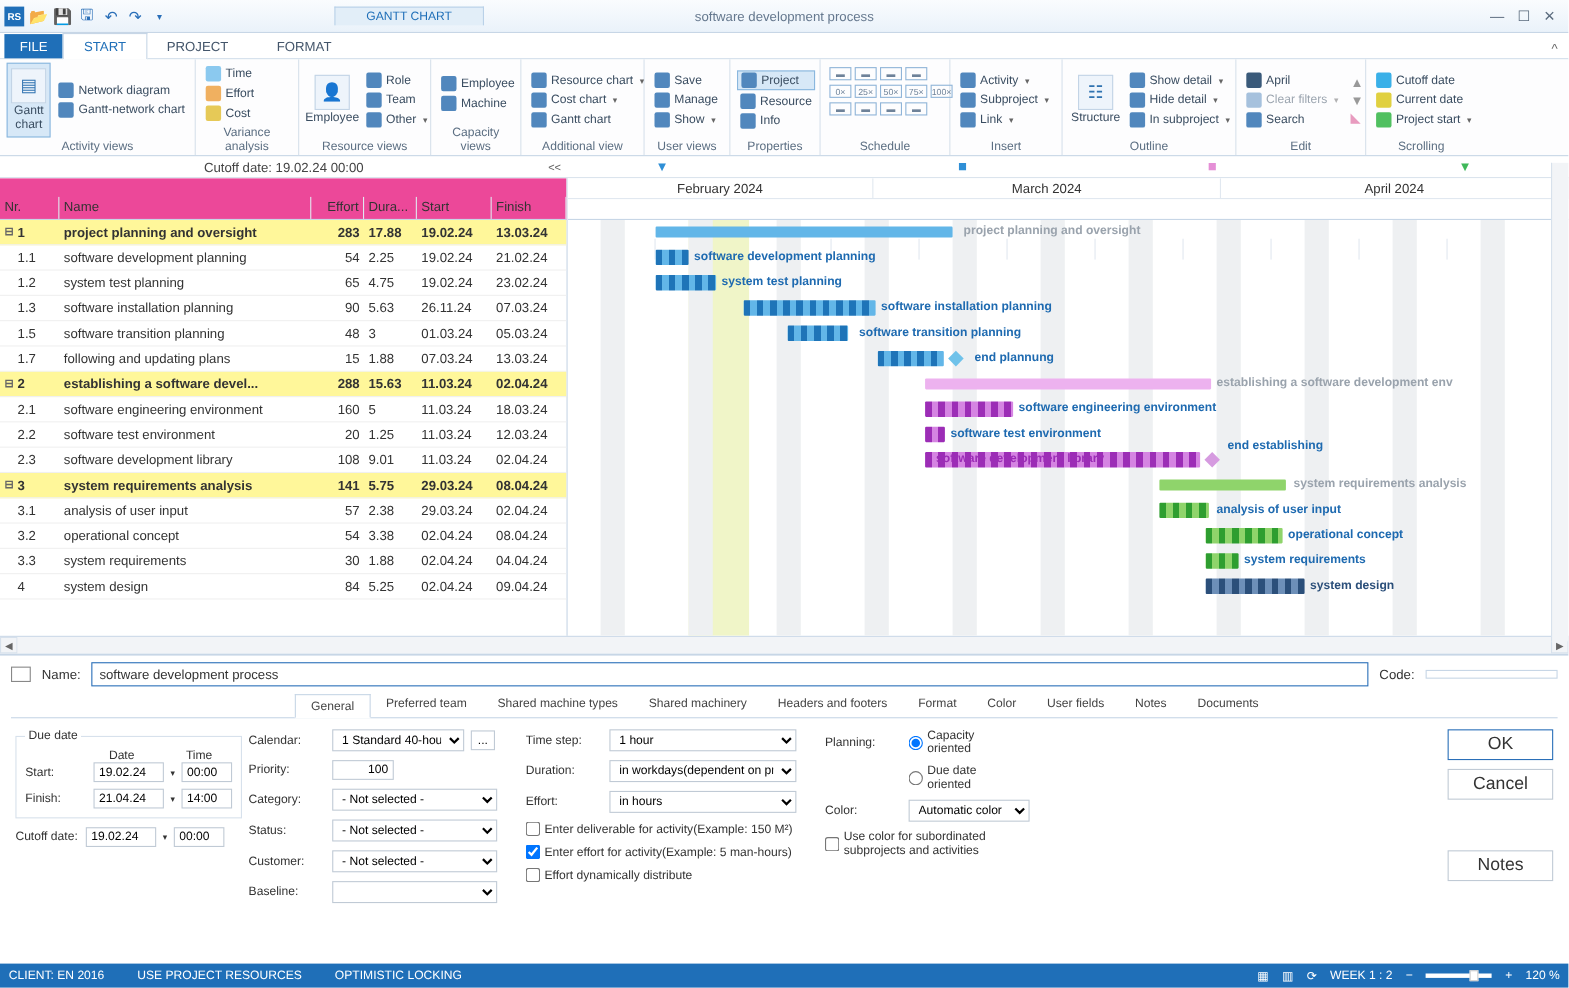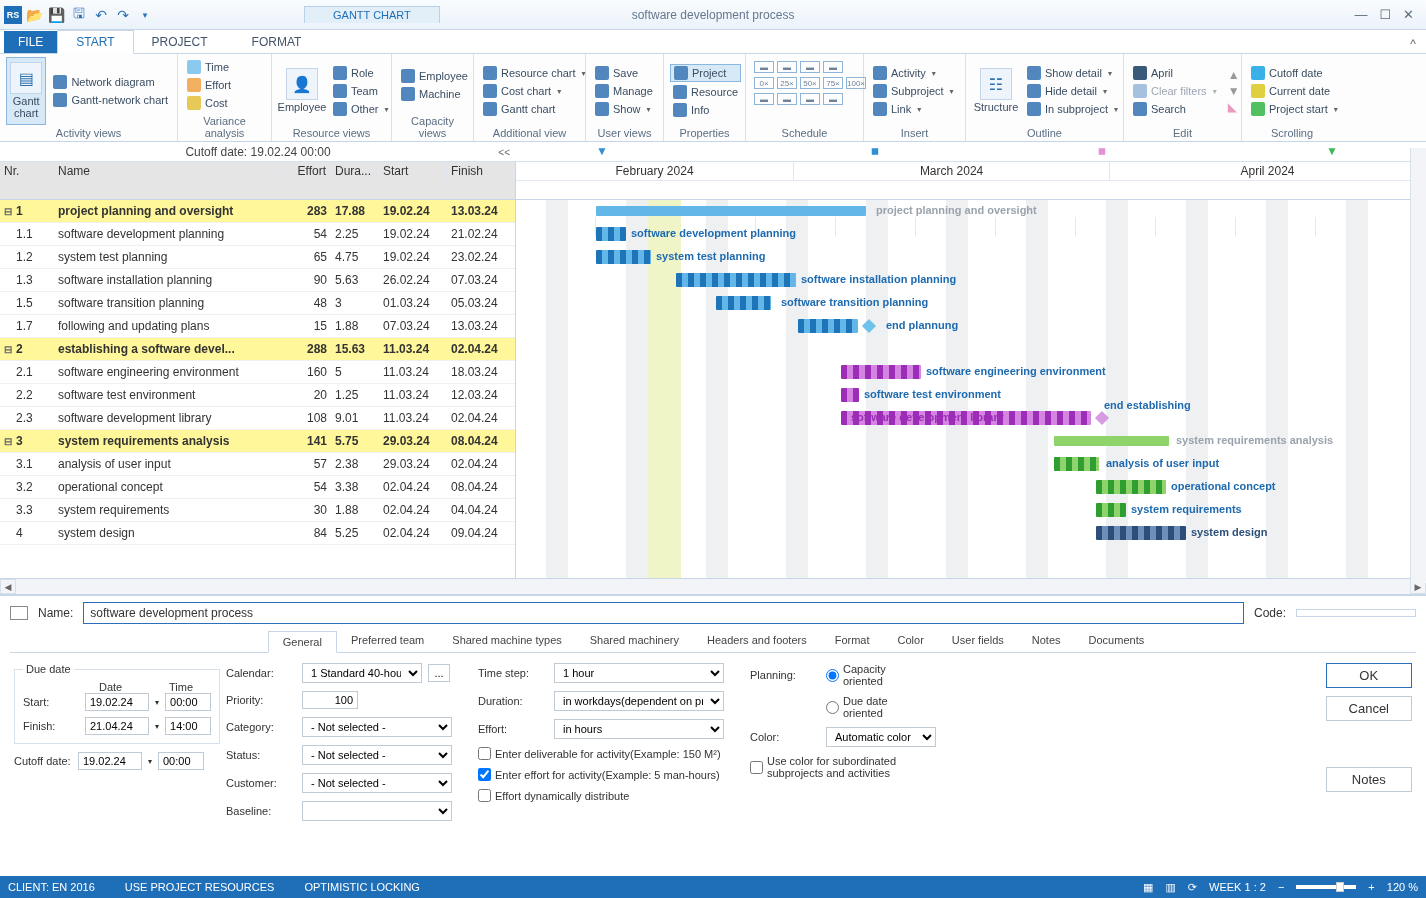--- a/index.html
+++ b/index.html
@@ -46,21 +46,21 @@
 .cutoff-row .left .collapse-h { position: absolute; right: 6px; top: 2px; font-size: 10px; color: #666; cursor: pointer; }
 .cutoff-row .right { flex: 1; position: relative; height: 100%; }
 .marker { position: absolute; top: 2px; font-size: 12px; }
 .marker.blue { color: #2f8fd6; }
 .marker.pink { color: #e58fd6; }
 .marker.green { color: #3fb85a; }
 
 
 .main { display: flex; height: 416px; }
 .tree-pane { width: 516px; border-right: 1px solid #c7d6e6; overflow: hidden; }
-.tree-header { display: flex; background: #e5e5e5; border-bottom: 1px solid #c7d6e6; height: 38px; align-items: flex-start; }
+.tree-header { display: flex; background: #ec4899; border-bottom: 1px solid #c7d6e6; height: 38px; align-items: flex-end; }
 .tree-header div { border-right: 1px solid #e1e8f0; padding: 2px 4px 4px 4px; font-size: 12px; color: #333; }
 .col-nr { width: 54px; }
 .col-name { flex: 1; }
 .col-effort { width: 48px; text-align: right; }
 .col-dur { width: 48px; text-align: left; }
 .col-start { width: 68px; }
 .col-finish { width: 68px; }
 .tree-row { display: flex; height: 23px; align-items: center; border-bottom: 1px solid #f0f0f0; }
 .tree-row.summary { background: #fff79a; font-weight: bold; }
 .tree-row div { padding: 0 4px; font-size: 12px; }
@@ -110,21 +110,21 @@
 .form-col { display: flex; flex-direction: column; gap: 8px; }
 .form-row { display: flex; align-items: center; gap: 6px; }
 .form-row label { width: 70px; font-size: 11px; color: #333; }
 .form-row.wide label { width: 56px; }
 .inp { border: 1px solid #c0cad5; padding: 2px 4px; font-size: 11px; background: #fff; }
 .inp.date { width: 64px; }
 .inp.time { width: 46px; }
 .sel { width: 150px; }
 .chk { display: flex; align-items: center; gap: 4px; font-size: 11px; }
 .btn-col { margin-left: auto; display: flex; flex-direction: column; gap: 8px; }
-.btn { border: 1px solid #2a6fb8; padding: 4px 22px; background: #fff; font-size: 13px; color: #333; text-align: center; }
+.btn { border: 1px solid #2a6fb8; padding: 4px 22px; background: #fff; font-size: 16px; color: #333; text-align: center; }
 .btn.secondary { border-color: #c0cad5; }
 fieldset { border: 1px solid #d7e1ec; padding: 6px 8px 8px 8px; }
 fieldset legend { font-size: 11px; color: #333; padding: 0 3px; }
 
 
 .status-bar { position: absolute; bottom: 0; left: 0; right: 0; height: 22px; background: #1f6fb8; color: #fff; display: flex; align-items: center; font-size: 11px; padding: 0 8px; gap: 30px; }
 .status-bar .right { margin-left: auto; display: flex; align-items: center; gap: 12px; }
 .status-bar .right span { display: inline-flex; align-items: center; gap: 2px; }
 </style>
 </head>
@@ -463,21 +463,21 @@
           <div class="col-effort">65</div>
           <div class="col-dur">4.75</div>
           <div class="col-start">19.02.24</div>
           <div class="col-finish">23.02.24</div>
         </div>
         <div class="tree-row">
           <div class="col-nr"><span class="exp"></span>1.3</div>
           <div class="col-name">software installation planning</div>
           <div class="col-effort">90</div>
           <div class="col-dur">5.63</div>
-          <div class="col-start">26.02.24</div>
+          <div class="col-start">26.11.24</div>
           <div class="col-finish">07.03.24</div>
         </div>
         <div class="tree-row">
           <div class="col-nr"><span class="exp"></span>1.5</div>
           <div class="col-name">software transition planning</div>
           <div class="col-effort">48</div>
           <div class="col-dur">3</div>
           <div class="col-start">01.03.24</div>
           <div class="col-finish">05.03.24</div>
         </div>
@@ -615,32 +615,36 @@
         </div>
         <div class="gantt-row" style="top: 92px; position: absolute; left: 0px; right: 0px;">
           <div class="bar task-blue" style="left: 200px; width: 55px;"></div>
           <div class="bar-label lbl-blue" style="left: 265px;">software transition planning</div>
         </div>
         <div class="gantt-row" style="top: 115px; position: absolute; left: 0px; right: 0px;">
           <div class="bar task-blue" style="left: 282px; width: 60px;"></div>
           <div class="bar-label lbl-blue" style="left: 370px;">end plannung</div>
           <div class="milestone" style="left: 348px; background: rgb(111, 194, 234);"></div>
         </div>
+        <div class="gantt-row" style="top: 138px; position: absolute; left: 0px; right: 0px;">
+          <div class="bar summary-pink" style="left: 325px; width: 260px;"></div>
+          <div class="bar-label lbl-gray" style="left: 590px;">establishing a software development env</div>
+        </div>
         <div class="gantt-row" style="top: 161px; position: absolute; left: 0px; right: 0px;">
           <div class="bar task-mag" style="left: 325px; width: 80px;"></div>
           <div class="bar-label lbl-blue" style="left: 410px;">software engineering environment</div>
         </div>
         <div class="gantt-row" style="top: 184px; position: absolute; left: 0px; right: 0px;">
           <div class="bar task-mag" style="left: 325px; width: 18px;"></div>
           <div class="bar-label lbl-blue" style="left: 348px;">software test environment</div>
         </div>
         <div class="gantt-row" style="top: 207px; position: absolute; left: 0px; right: 0px;">
           <div class="bar task-mag" style="left: 325px; width: 250px;"></div>
           <div class="bar-label lbl-mag" style="left: 335px;">software development library</div>
-          <div class="bar-label lbl-blue" style="left: 588px; top: -8px;">end establishing</div>
+          <div class="bar-label lbl-blue" style="left: 600px; top: -8px;">end establishing</div>
           <div class="milestone" style="left: 581px; background: rgb(214, 155, 224);"></div>
         </div>
         <div class="gantt-row" style="top: 230px; position: absolute; left: 0px; right: 0px;">
           <div class="bar summary-green" style="left: 538px; width: 115px;"></div>
           <div class="bar-label lbl-gray" style="left: 660px;">system requirements analysis</div>
         </div>
         <div class="gantt-row" style="top: 253px; position: absolute; left: 0px; right: 0px;">
           <div class="bar task-green" style="left: 538px; width: 45px;"></div>
           <div class="bar-label lbl-blue" style="left: 590px;">analysis of user input</div>
         </div>

